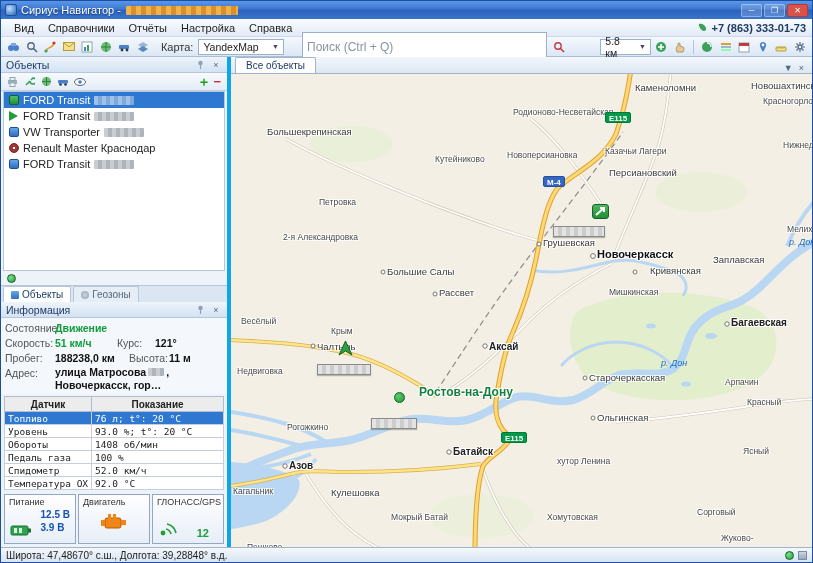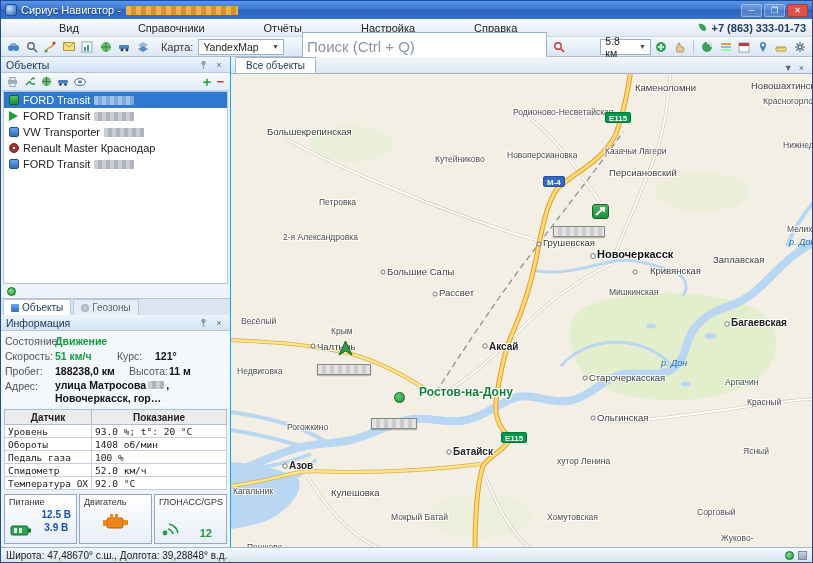--- a/index.html
+++ b/index.html
@@ -16,42 +16,42 @@
   .redact-orange { display:inline-block; height:9px; width:112px; margin-left:5px; border-radius:1px;
     background:repeating-linear-gradient(90deg,#f0b24a 0 5px,#d98f2b 5px 10px); vertical-align:middle; }
   .winbtns { margin-left:auto; display:flex; gap:2px; }
   .wbtn { width:21px; height:13px; border-radius:2px; background:rgba(255,255,255,.18);
     border:1px solid rgba(255,255,255,.35); color:#fff; font-size:8px; line-height:11px; text-align:center; }
   .wbtn.close { background:#d9534a; border-color:#b23b33; }
 
   
   .menubar { height:18px; flex:none; display:flex; align-items:center; padding:0 6px;
     background:linear-gradient(#fafcff,#e2eaf6); border-bottom:1px solid #cdd9ea; }
-  .menu-item { padding:14px 7px; border-radius:2px;margin-left:45px; }
+  .menu-item { padding:14px 7px; border-radius:2px; }
   .menu-right { margin-left:auto; display:flex; align-items:center; gap:4px; font-weight:bold; color:#1f3b63; }
 
   
   .toolbar { height:20px; flex:none; display:flex; align-items:center; gap:2px; padding:0 4px;
     background:linear-gradient(#f4f8fd,#dce7f5); border-bottom:1px solid #aebdd4; }
   .ticon { width:17px; height:16px; border-radius:2px; display:flex; align-items:center; justify-content:center; }
   .tsep { width:1px; height:14px; background:#b5c4d8; margin:0 3px; }
   .tlabel { margin:0 3px 0 8px; color:#333; }
   .combo { background:#fff; border:1px solid #9ab0cc; height:16px; display:flex; align-items:center;
     font-size:10.5px; padding:0 4px; gap:6px; }
   .combo .arrow { font-size:7px; color:#446; }
-  .search-input { width:252px; height:30px; border:1px solid #9ab0cc; font-size:15px; padding:0 4px;
+  .search-input { width:252px; height:30px; border:1px solid #9ab0cc; font-size:12px; padding:0 4px;
     font-family:"Liberation Sans",sans-serif; margin-left:16px; }
   .search-input::placeholder { color:#8a94a3; }
 
   
   .main { flex:1; display:flex; min-height:0; }
 
   
   .left-panel { width:230px; flex:none; display:flex; flex-direction:column; background:#eef3fa;
-    border-right:1px solid #0ea5e9; min-height:0; }
+    border-right:4px solid #0ea5e9; min-height:0; }
   .phead { height:16px; flex:none; display:flex; align-items:center; padding:0 5px;
     background:linear-gradient(#eef4fb,#d3e2f3); border-bottom:1px solid #b6c6dc; color:#1f3b63; font-size:10.5px; }
   .phead .hicons { margin-left:auto; display:flex; gap:4px; color:#5a6b80; font-size:9px; }
   .hicon { width:12px; height:12px; display:flex; align-items:center; justify-content:center; }
   .obj-toolbar { height:18px; flex:none; display:flex; align-items:center; gap:3px; padding:0 4px;
     background:linear-gradient(#f7fafd,#e3ecf7); border-bottom:1px solid #c4d2e4; }
   .micon { width:14px; height:13px; border-radius:2px; display:flex; align-items:center; justify-content:center; }
   .plusbtn { margin-left:auto; color:#18a018; font-weight:bold; font-size:13px; line-height:13px; }
   .minusbtn { color:#d03030; font-weight:bold; font-size:13px; line-height:13px; margin-right:2px; }
 
@@ -91,21 +91,21 @@
   .sensor-table { margin:2px 3px; border-collapse:collapse; width:calc(100% - 6px); font-size:9.5px;
     font-family:"DejaVu Sans Mono",monospace; background:#fff; }
   .sensor-table th { font-family:"Liberation Sans",sans-serif; font-size:10px; font-weight:bold; background:#ececec;
     border:1px solid #b0bdd0; height:15px; }
   .sensor-table td { border:1px solid #c4cfdd; height:13px; padding:0 3px; white-space:nowrap; }
   .sensor-table tr.sel td { background:#2e78d2; color:#fff; }
 
   .gauges { flex:none; display:flex; gap:2px; padding:2px 3px 3px 3px; }
   .gauge { flex:1; border:1px solid #93a7c4; background:linear-gradient(#ffffff,#e7eef8); position:relative; height:50px; }
   .glabel { position:absolute; top:2px; left:4px; font-size:9px; color:#333; white-space:nowrap; }
-  .pwr-vals { position:absolute; right:5px; top:13px; text-align:center; color:#1553b8; font-weight:bold; font-size:10px; line-height:13px; }
+  .pwr-vals { position:absolute; right:5px; top:13px; text-align:left; color:#1553b8; font-weight:bold; font-size:10px; line-height:13px; }
   .gauge svg.bottomleft { position:absolute; left:5px; bottom:5px; }
   .gauge svg.center { position:absolute; left:50%; top:55%; transform:translate(-50%,-50%); }
   .gnss-val { position:absolute; right:14px; bottom:4px; color:#1f9d3a; font-weight:bold; font-size:11px; }
 
   
   .map-panel { flex:1; display:flex; flex-direction:column; min-width:0;justify-content:center; }
   .map-tabbar { height:17px; flex:none; display:flex; align-items:flex-end; background:linear-gradient(#f3f7fc,#dde7f3);
     border-bottom:1px solid #9fb4cf; padding:0 2px; }
   .map-tab { height:16px; background:#fff; border:1px solid #9fb4cf; border-bottom:none; padding:0 10px;
     font-size:10px; display:flex; align-items:center; margin-left:2px; border-radius:2px 2px 0 0; color:#1f3b63; }
@@ -420,20 +420,24 @@
       </div>
 
       <table class="sensor-table">
         <thead>
           <tr>
             <th style="width:74px;">Датчик</th>
             <th>Показание</th>
           </tr>
         </thead>
         <tbody>
+            <tr class="sel">
+              <td>Топливо</td>
+              <td>76 л; t°: 20 °C</td>
+            </tr>
             <tr>
               <td>Уровень</td>
               <td>93.0 %; t°: 20 °C</td>
             </tr>
             <tr>
               <td>Обороты</td>
               <td>1408 об/мин</td>
             </tr>
             <tr>
               <td>Педаль газа</td>

